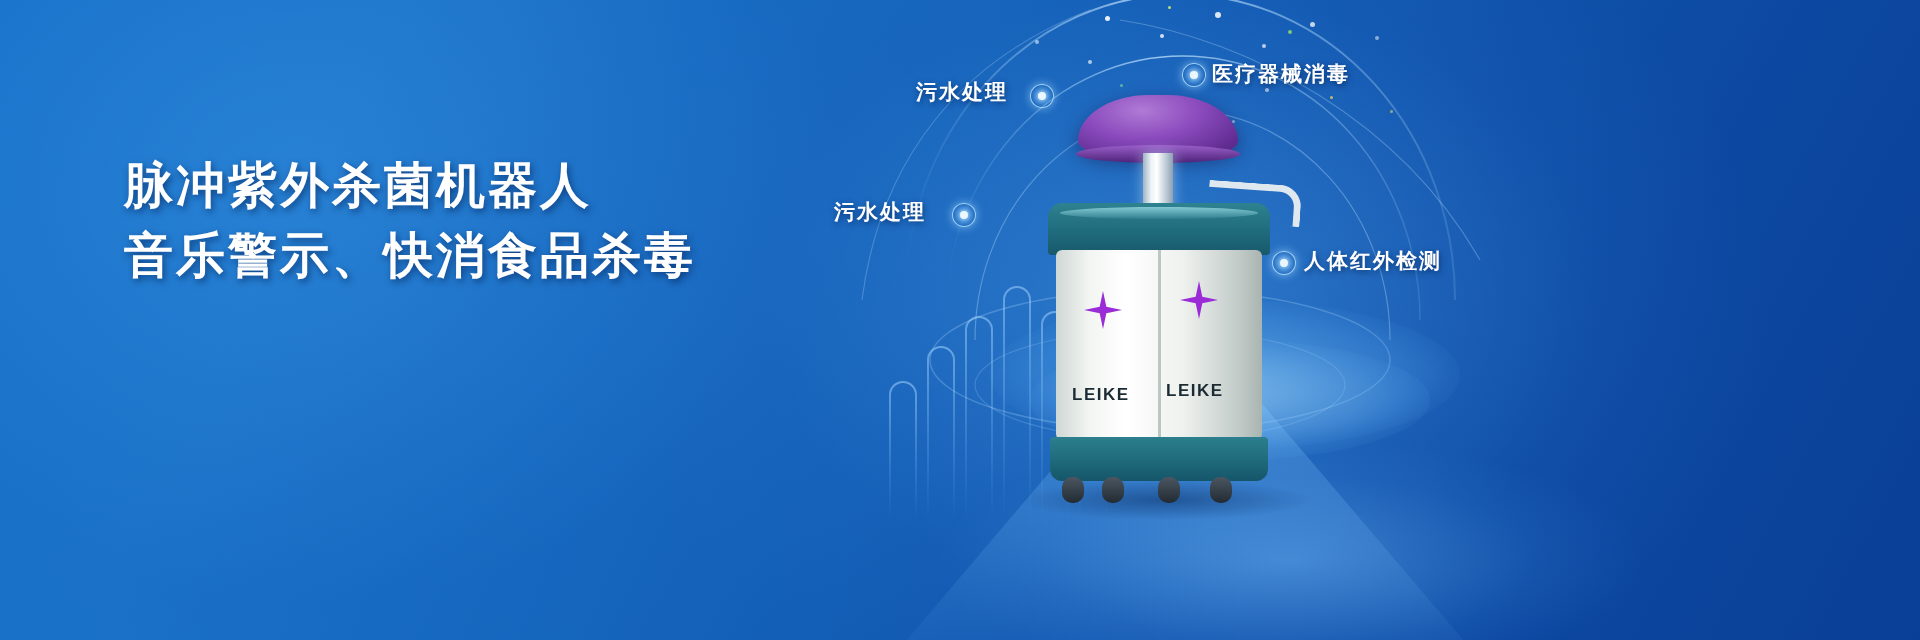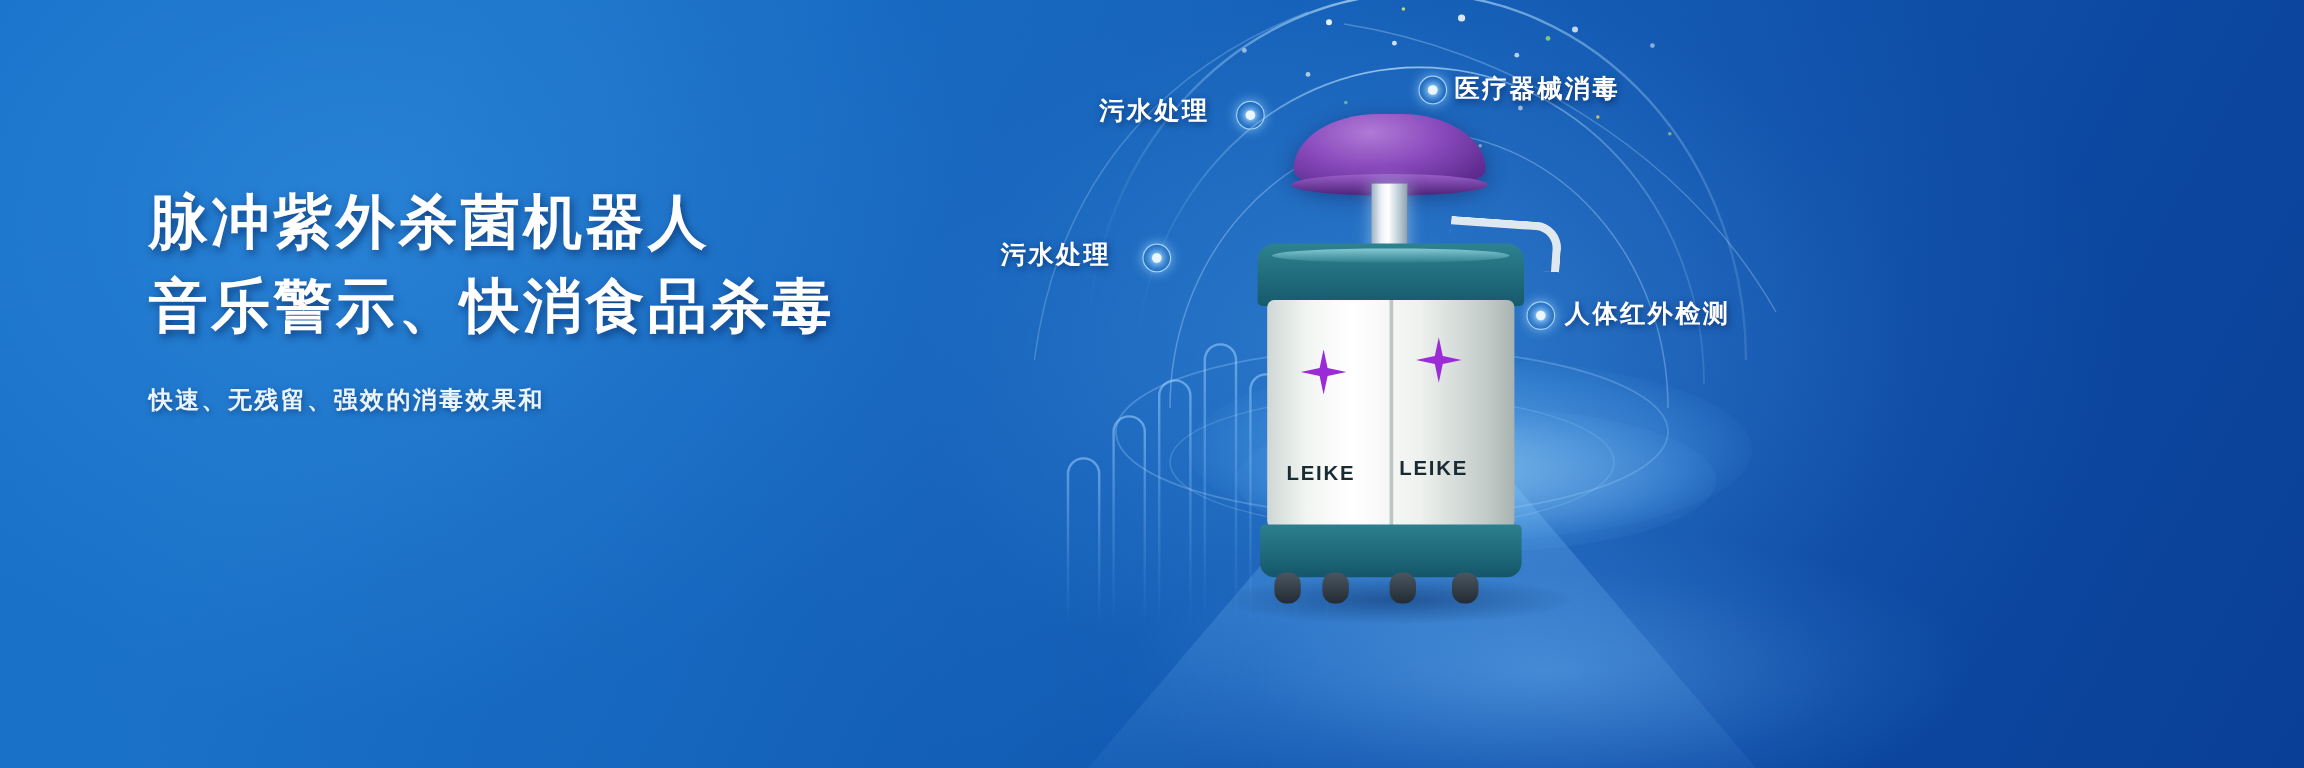--- a/index.html
+++ b/index.html
@@ -147,21 +147,20 @@
     <div class="spark" style="left:1168px;top:6px;width:3px;height:3px;background:#cfe86a;opacity:.9;"></div>
     <div class="spark" style="left:1288px;top:30px;width:4px;height:4px;background:#8fd870;opacity:.85;"></div>
     <div class="spark" style="left:1330px;top:96px;width:3px;height:3px;background:#e8d45a;opacity:.8;"></div>
     <div class="spark" style="left:1120px;top:84px;width:3px;height:3px;background:#7fd2a0;opacity:.7;"></div>
     <div class="spark" style="left:1390px;top:110px;width:3px;height:3px;background:#d9e06a;opacity:.6;"></div>
   </div>
 
   <div class="text-block">
     <div class="headline">脉冲紫外杀菌机器人</div>
     <div class="headline">音乐警示、快消食品杀毒</div>
-    <div class="sub">快速、无残留、强效的消毒效果和</div>
   </div>
 
   <div class="marker m-waste"></div>
   <div class="feature f-waste">污水处理</div>
 
   <div class="marker m-food"></div>
   <div class="feature f-food">医疗器械消毒</div>
 
   <div class="marker m-air"></div>
   <div class="feature f-air">污水处理</div>

